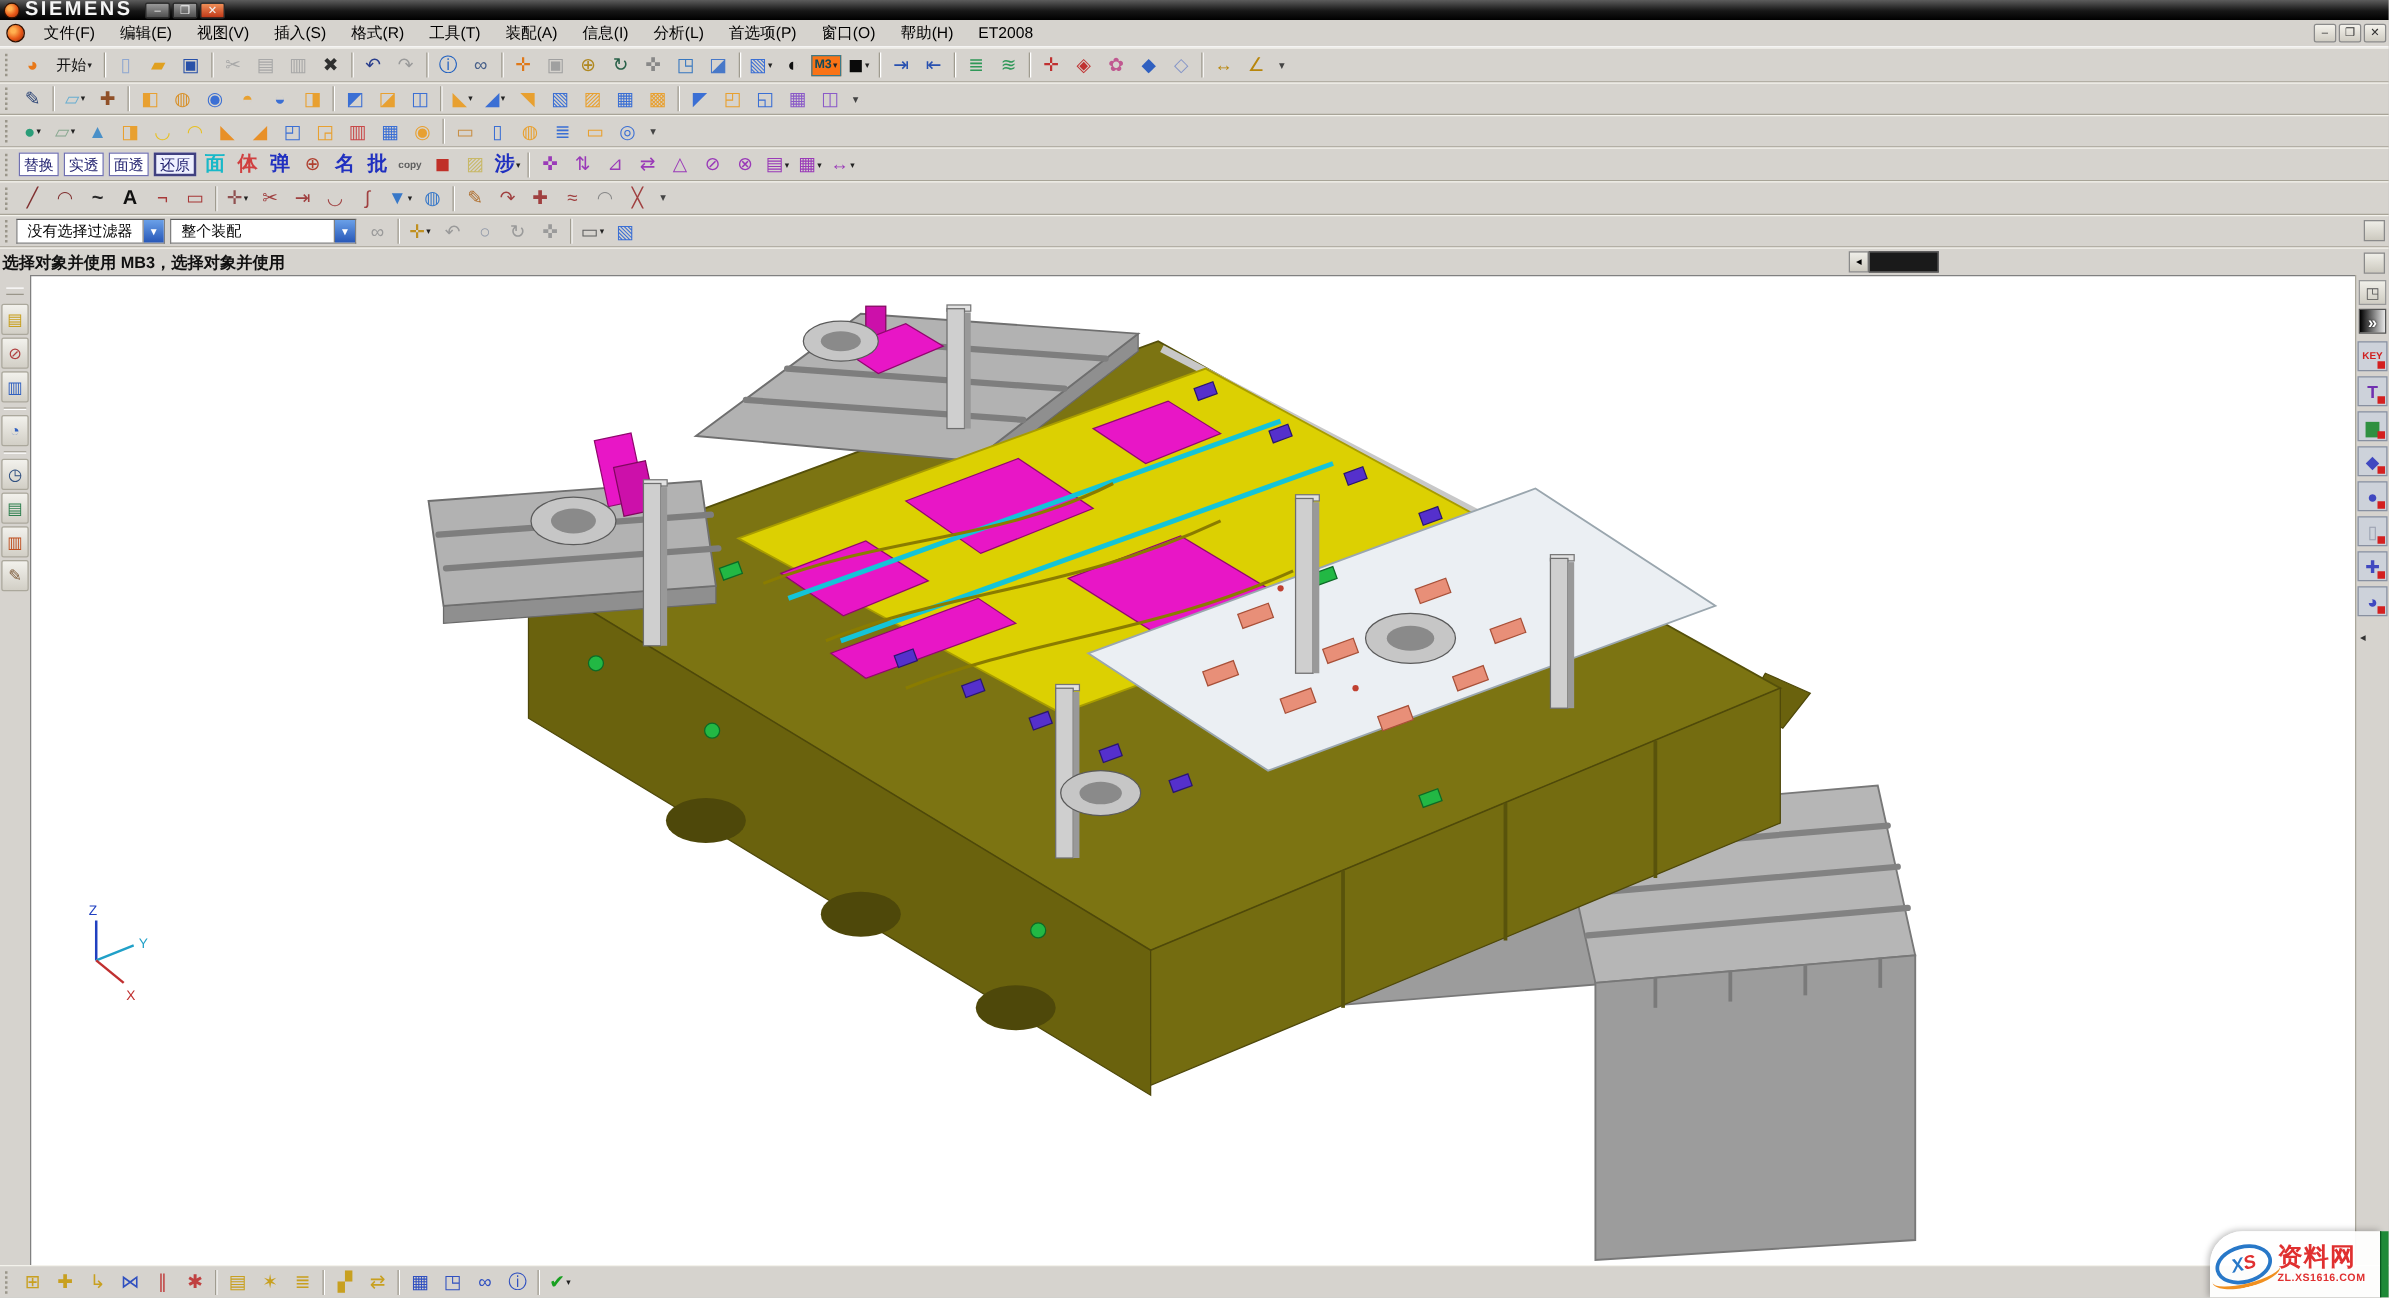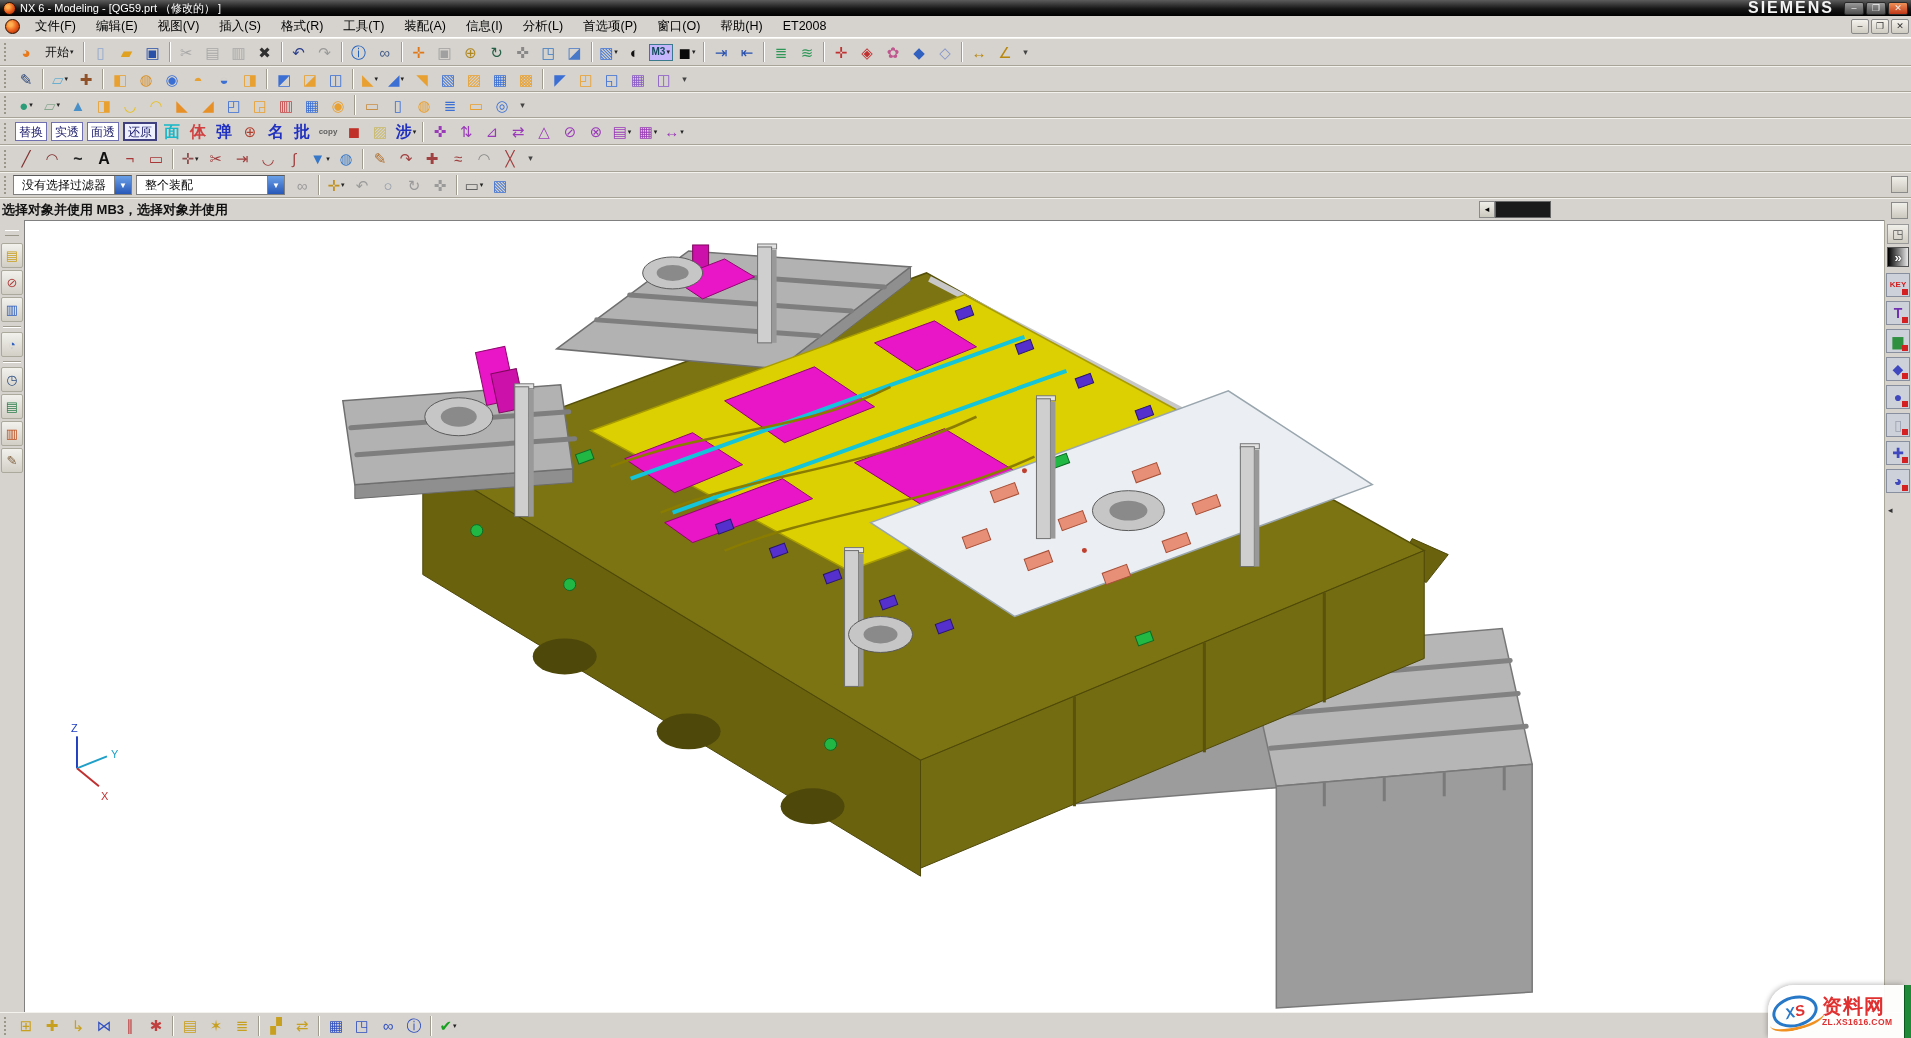--- a/index.html
+++ b/index.html
@@ -48,21 +48,21 @@
 
   .tb-btn { min-width:24px; height:22px; display:inline-flex; align-items:center; justify-content:center;
     margin:0 1px; border:1px solid transparent; position:relative; cursor:default; }
   .glyph { font-size:15px; line-height:1; }
   .drop { font-size:7px; margin-left:1px; color:#222; }
   .tb-sep { width:0; height:20px; border-left:1px solid #a09c90; border-right:1px solid #fff; margin:0 3px; }
   .mini { min-width:13px; }
   .mini .glyph { font-size:9px; }
   .startbtn { padding:0 4px; }
   .startbtn .glyph { font-size:12px; color:#101010;text-align:right; }
-  .mbox { border:1px solid #3a7a8a; background:#c4b5fd; height:17px; min-width:22px; padding:0 2px; }
+  .mbox { border:1px solid #3a7a8a; background:#f97316; height:17px; min-width:22px; padding:0 2px; }
   .mbox .glyph { font-size:10px; font-weight:bold; }
   .txtbtn { border:1px solid #7070b0; background:#fff; height:19px; padding:0 3px; min-width:30px; margin:0 2px; }
   .txtbtn .glyph { font-size:12px; color:#1a1a6a; }
   .txtbtn.pressed { border:2px solid #404080; background:#eef0ff; }
   .glyphbtn .glyph { font-size:16px; font-weight:bold; }
   .glyphbtn-sm .glyph { font-size:8px; font-weight:bold; }
 
   
   .combo { display:flex; align-items:center; height:20px; background:#fff;
     border:1px solid #808080; border-top-color:#5a5a5a; margin-right:4px; }
@@ -128,21 +128,20 @@
   .vstrip { position:absolute; right:0; bottom:0; width:7px; height:53px; background:#1f8a38;
     border-left:1px solid #0a5a20; z-index:41; }
 </style>
 </head>
 <body>
 
 <div class="app">
 
   <div class="titlebar">
     <span class="nxlogo"></span>
-    <span class="title-text">NX 6 - Modeling - [QG59.prt （修改的） ]</span>
     <span class="brand">SIEMENS</span>
     <span class="winbtn">–</span>
     <span class="winbtn">❐</span>
     <span class="winbtn close">✕</span>
   </div>
 
   <div class="menubar">
     <span class="nxlogo small"></span>
     <span class="menu-items">
         <span class="tb-btn menu" title="menu-file">

